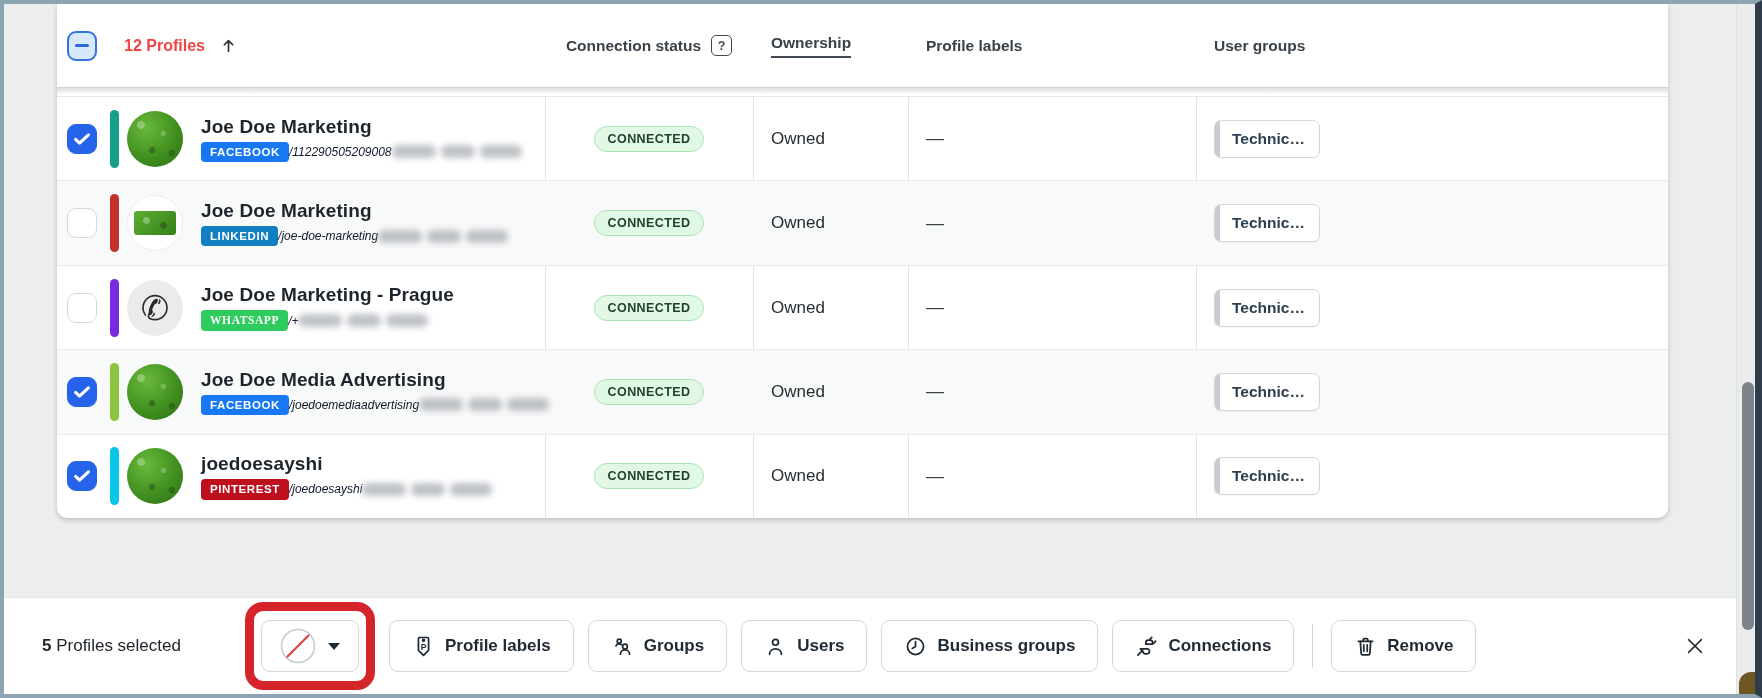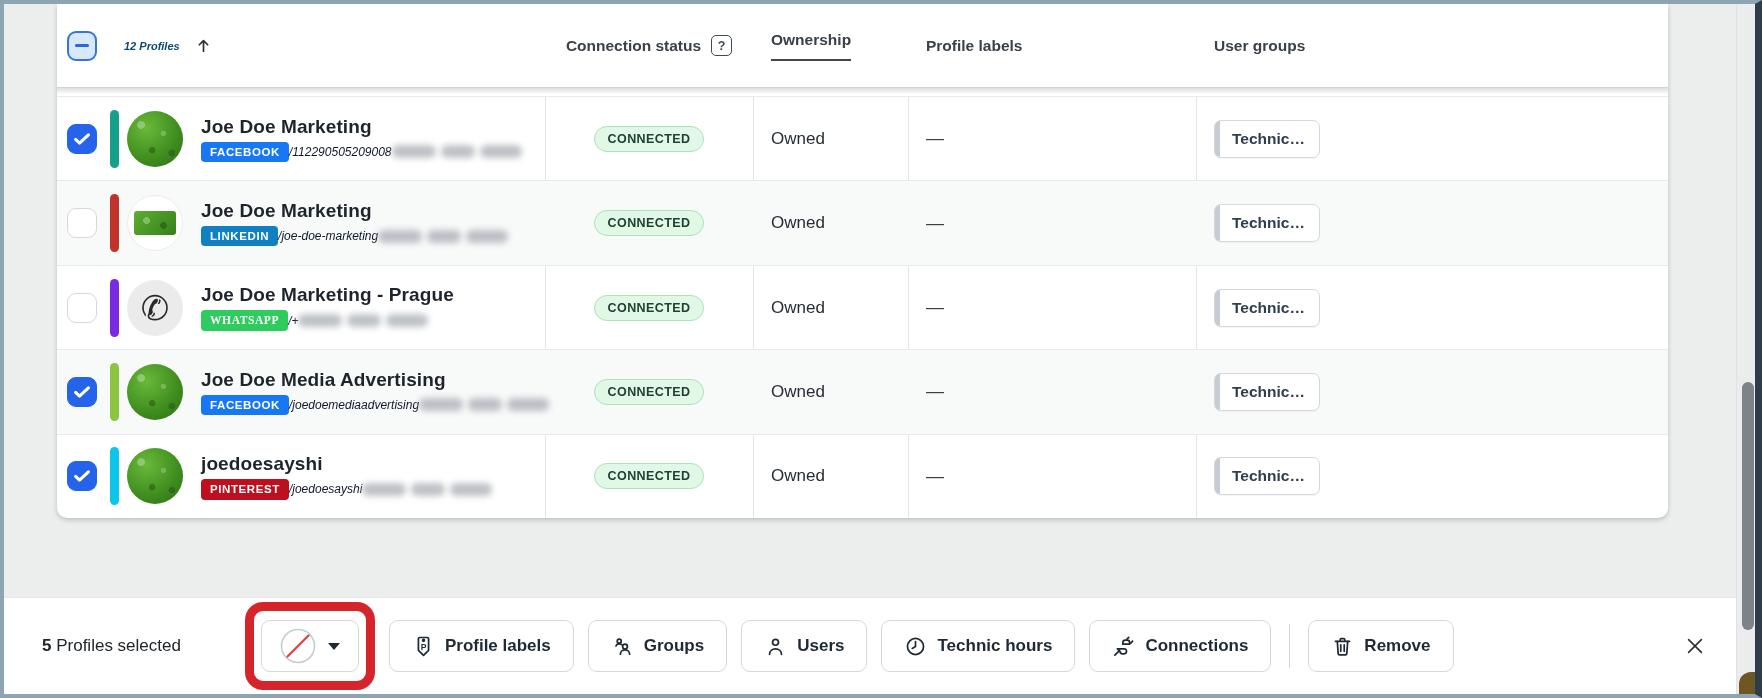--- a/index.html
+++ b/index.html
@@ -40,24 +40,24 @@
   .cell-profiles{ width:488px; display:flex; align-items:center; padding-left:10px; }
   .cell-connection{ width:208px; display:flex; justify-content:center; }
   .cell-ownership{ width:155px; padding-left:18px; font-size:17px; color:#272d34; }
   .cell-labels{ width:288px; padding-left:18px; font-size:18px; color:#3a4048; }
   .cell-groups{ flex:1; padding-left:18px; }
 
   
   .h-profiles{ width:488px; display:flex; align-items:center; padding-left:10px; gap:14px; }
   .h-connection{ width:208px; display:flex; align-items:center; justify-content:center; gap:10px; }
   .h-ownership{ width:155px; padding-left:18px; }
-  .h-ownership .underl{ display:inline-block; border-bottom:2px solid #40474f; padding-bottom:10px; }
+  .h-ownership .underl{ display:inline-block; border-bottom:2px solid #40474f; padding-bottom:4px; }
   .h-labels{ width:288px; padding-left:18px; }
   .h-groups{ flex:1; padding-left:18px; }
-  .count-label{ font-size:11px; color:#0c4a6e;font-style:italic; }
+  .count-label{ font-size:16px; color:#ef4444; }
 
   .help-box{
     width:21px; height:21px; border:1.7px solid #434a52; border-radius:5px;
     display:inline-flex; align-items:center; justify-content:center;
     font-size:12.5px; font-weight:700; color:#434a52;
   }
 
   
   .checkbox{
     width:30px; height:30px; border-radius:9px; flex:0 0 auto;
@@ -440,21 +440,21 @@
           <span>Groups</span>
         </button><button class="btn">
           <svg width="23" height="23">
             <use href="#i-user"></use>
           </svg>
           <span>Users</span>
         </button><button class="btn">
           <svg width="23" height="23">
             <use href="#i-clock"></use>
           </svg>
-          <span>Technic hours</span>
+          <span>Business groups</span>
         </button><button class="btn">
           <svg width="23" height="23">
             <use href="#i-plug"></use>
           </svg>
           <span>Connections</span>
         </button></span>
 
     <span class="divider"></span>
 
     <button class="btn">

